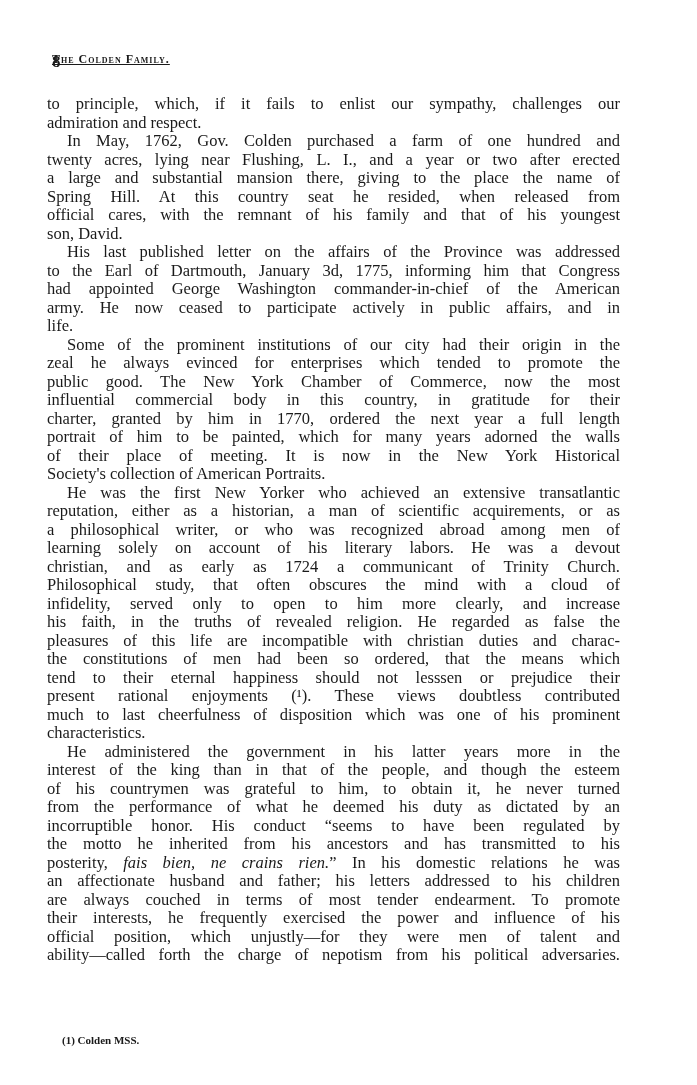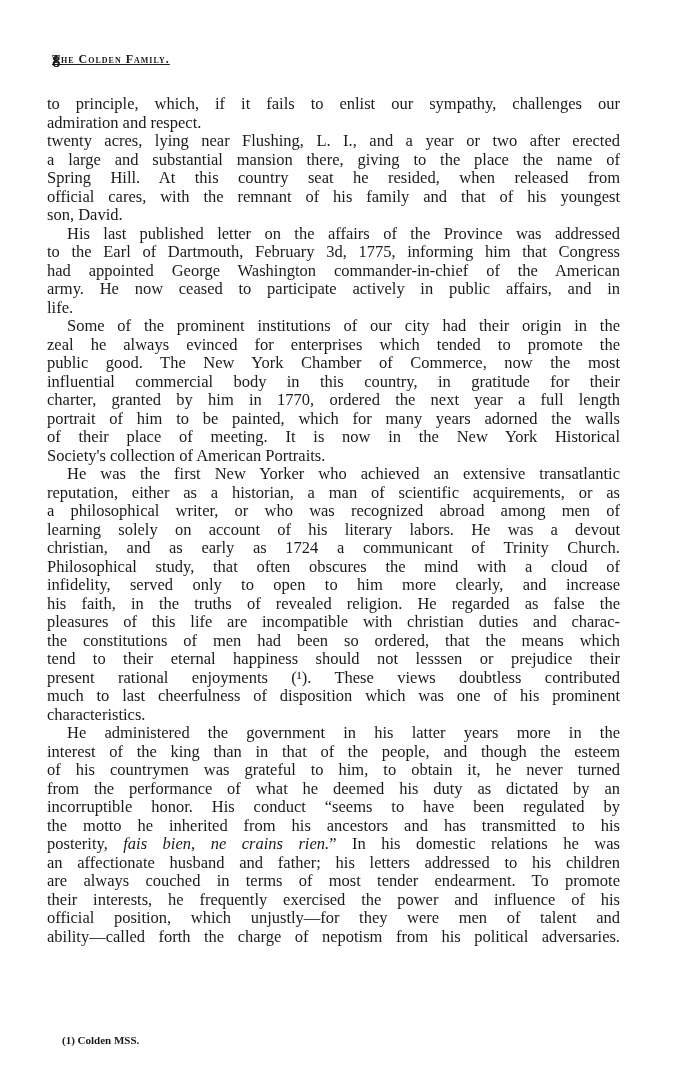--- a/index.html
+++ b/index.html
@@ -21,27 +21,28 @@
 <body>
 
 <div class="header">
   <span class="page-num">8</span>
   <div class="running-title">The Colden Family.</div>
 </div>
 
 <div class="body" id="body-text">
     <span class="line">to principle, which, if it fails to enlist our sympathy, challenges our</span>
     <span class="line last">admiration and respect.</span>
+    <span class="line indent">In May, 1762, Gov. Colden purchased a farm of one hundred and</span>
     <span class="line">twenty acres, lying near Flushing, L. I., and a year or two after erected</span>
     <span class="line">a large and substantial mansion there, giving to the place the name of</span>
     <span class="line">Spring Hill.  At this country seat he resided, when released from</span>
     <span class="line">official cares, with the remnant of his family and that of his youngest</span>
     <span class="line last">son, David.</span>
     <span class="line indent">His last published letter on the affairs of the Province was addressed</span>
-    <span class="line">to the Earl of Dartmouth, February 3d, 1775, informing him that Congress</span>
+    <span class="line">to the Earl of Dartmouth, January 3d, 1775, informing him that Congress</span>
     <span class="line">had appointed George Washington commander-in-chief of the American</span>
     <span class="line">army.  He now ceased to participate actively in public affairs, and in</span>
     <span class="line last">life.</span>
     <span class="line indent">Some of the prominent institutions of our city had their origin in the</span>
     <span class="line">zeal he always evinced for enterprises which tended to promote the</span>
     <span class="line">public good.  The New York Chamber of Commerce, now the most</span>
     <span class="line">influential commercial body in this country, in gratitude for their</span>
     <span class="line">charter, granted by him in 1770, ordered the next year a full length</span>
     <span class="line">portrait of him to be painted, which for many years adorned the walls</span>
     <span class="line">of their place of meeting.  It is now in the New York Historical</span>

